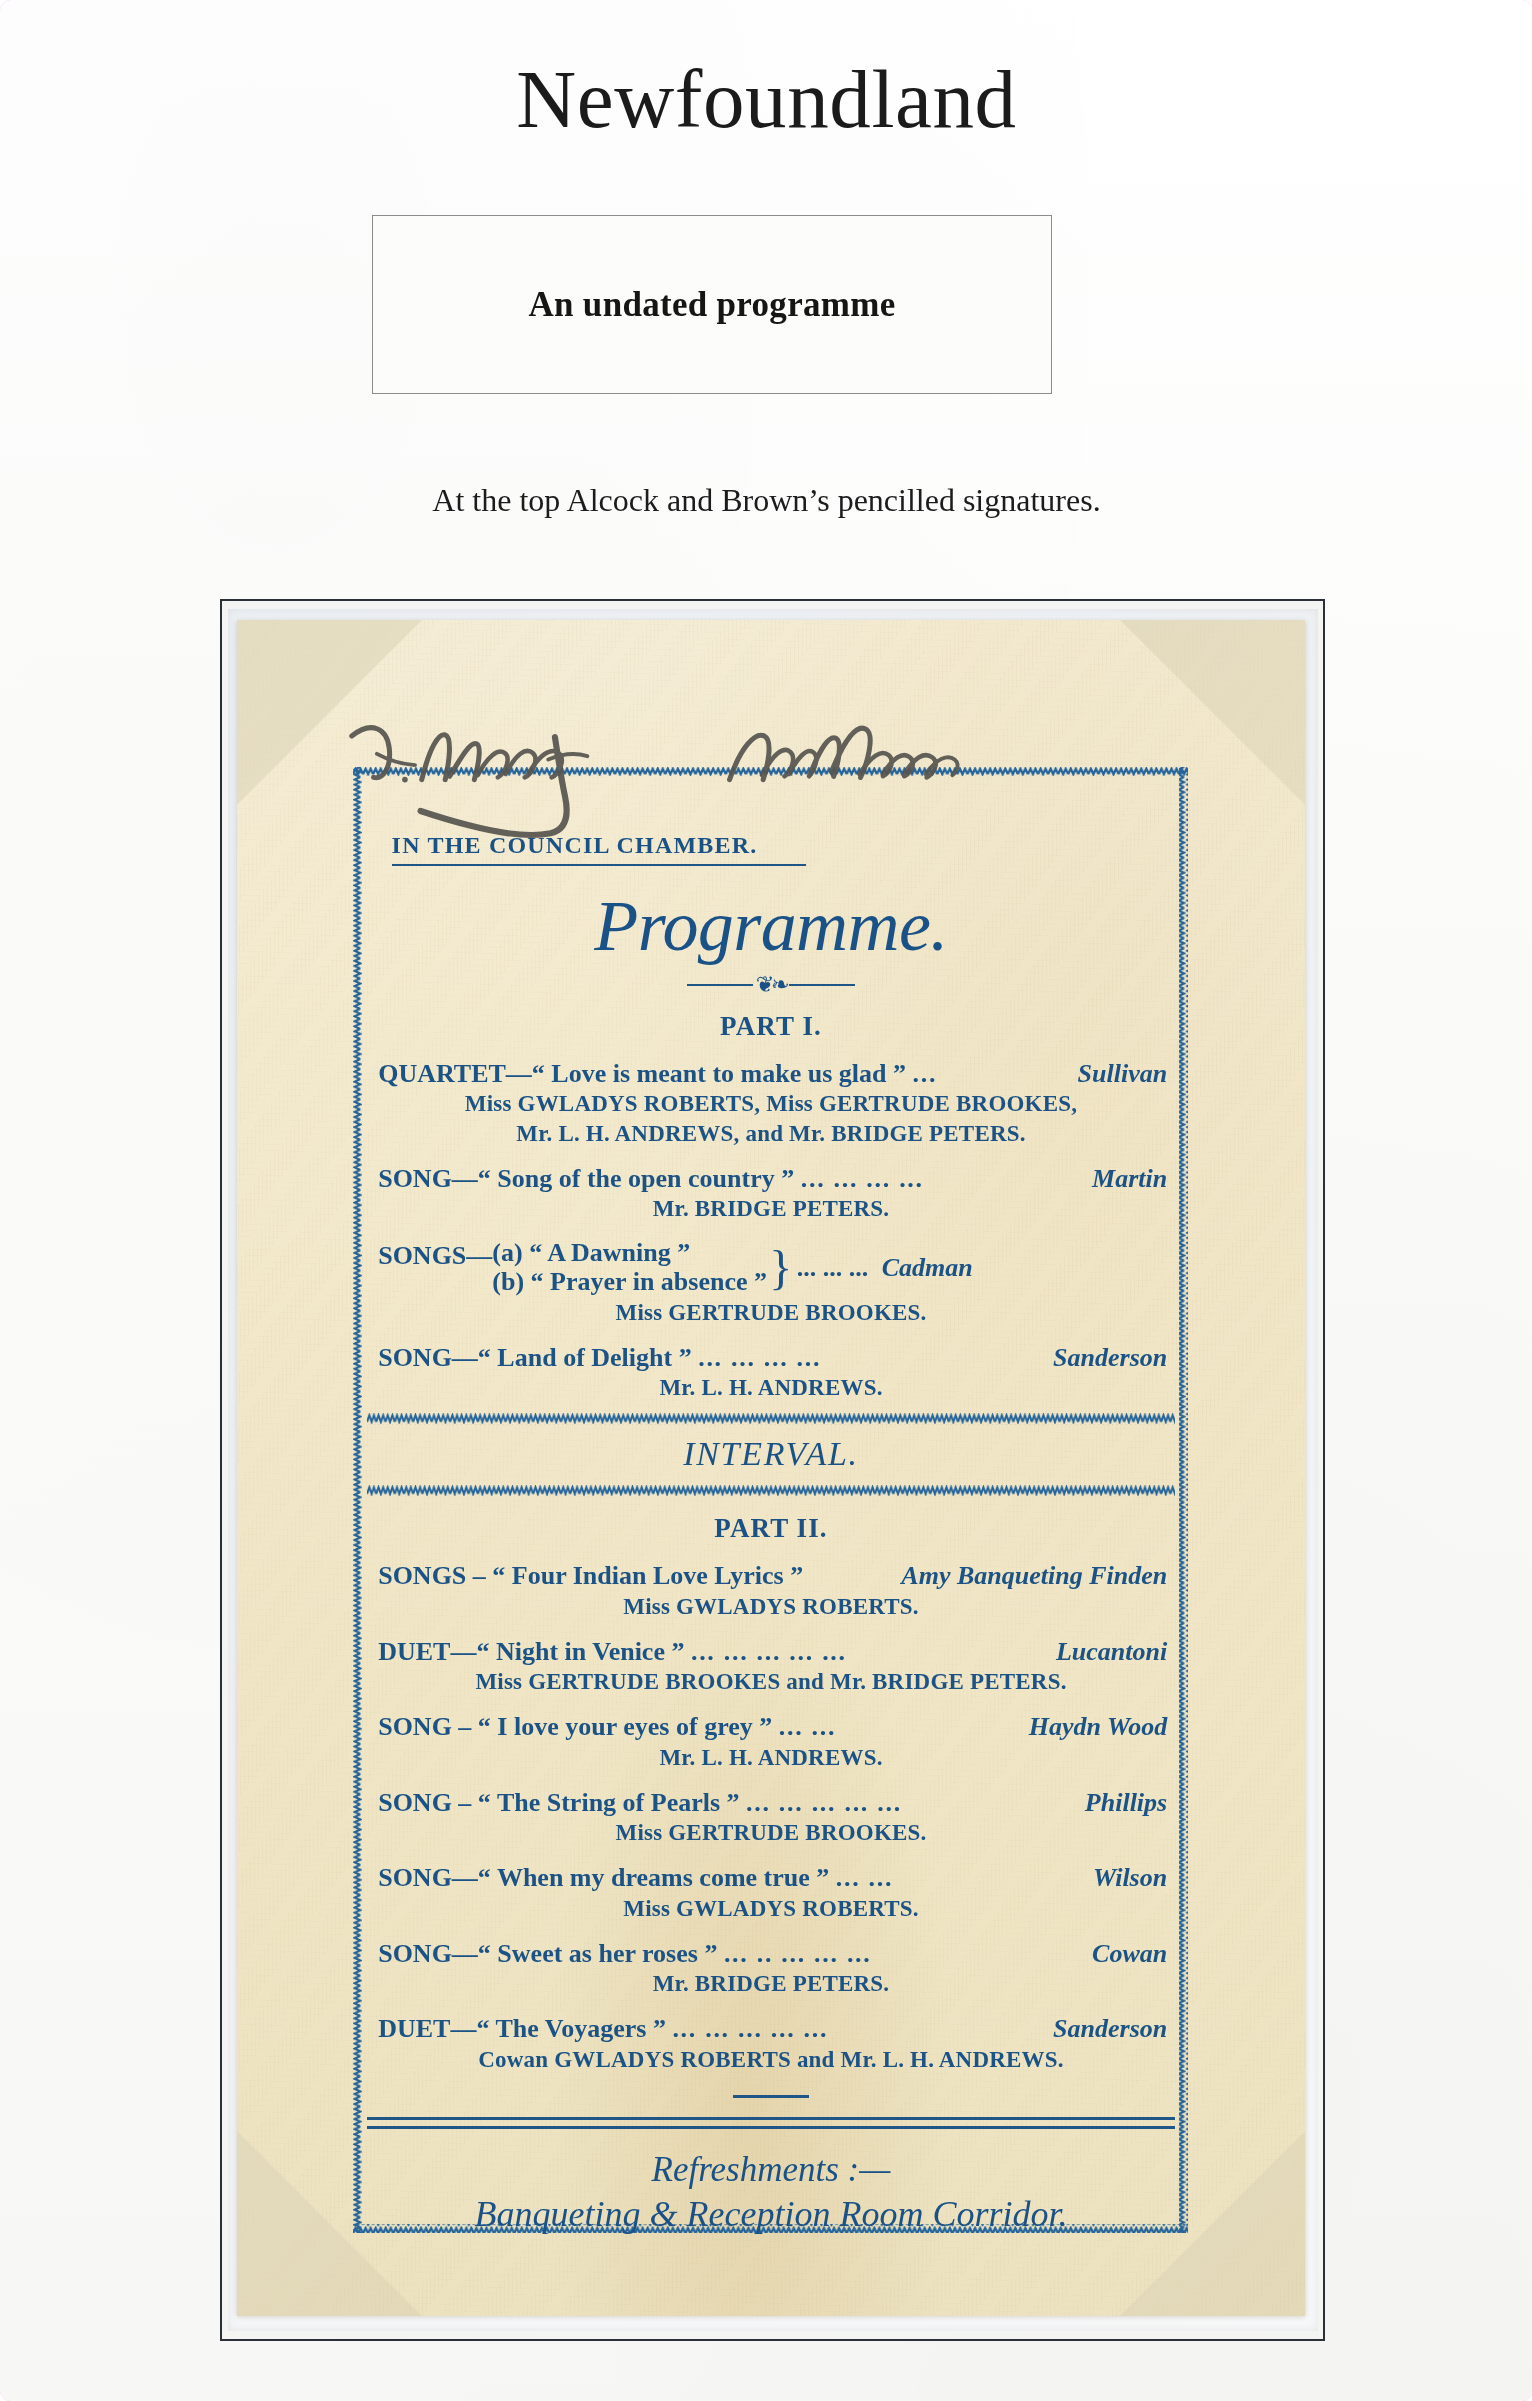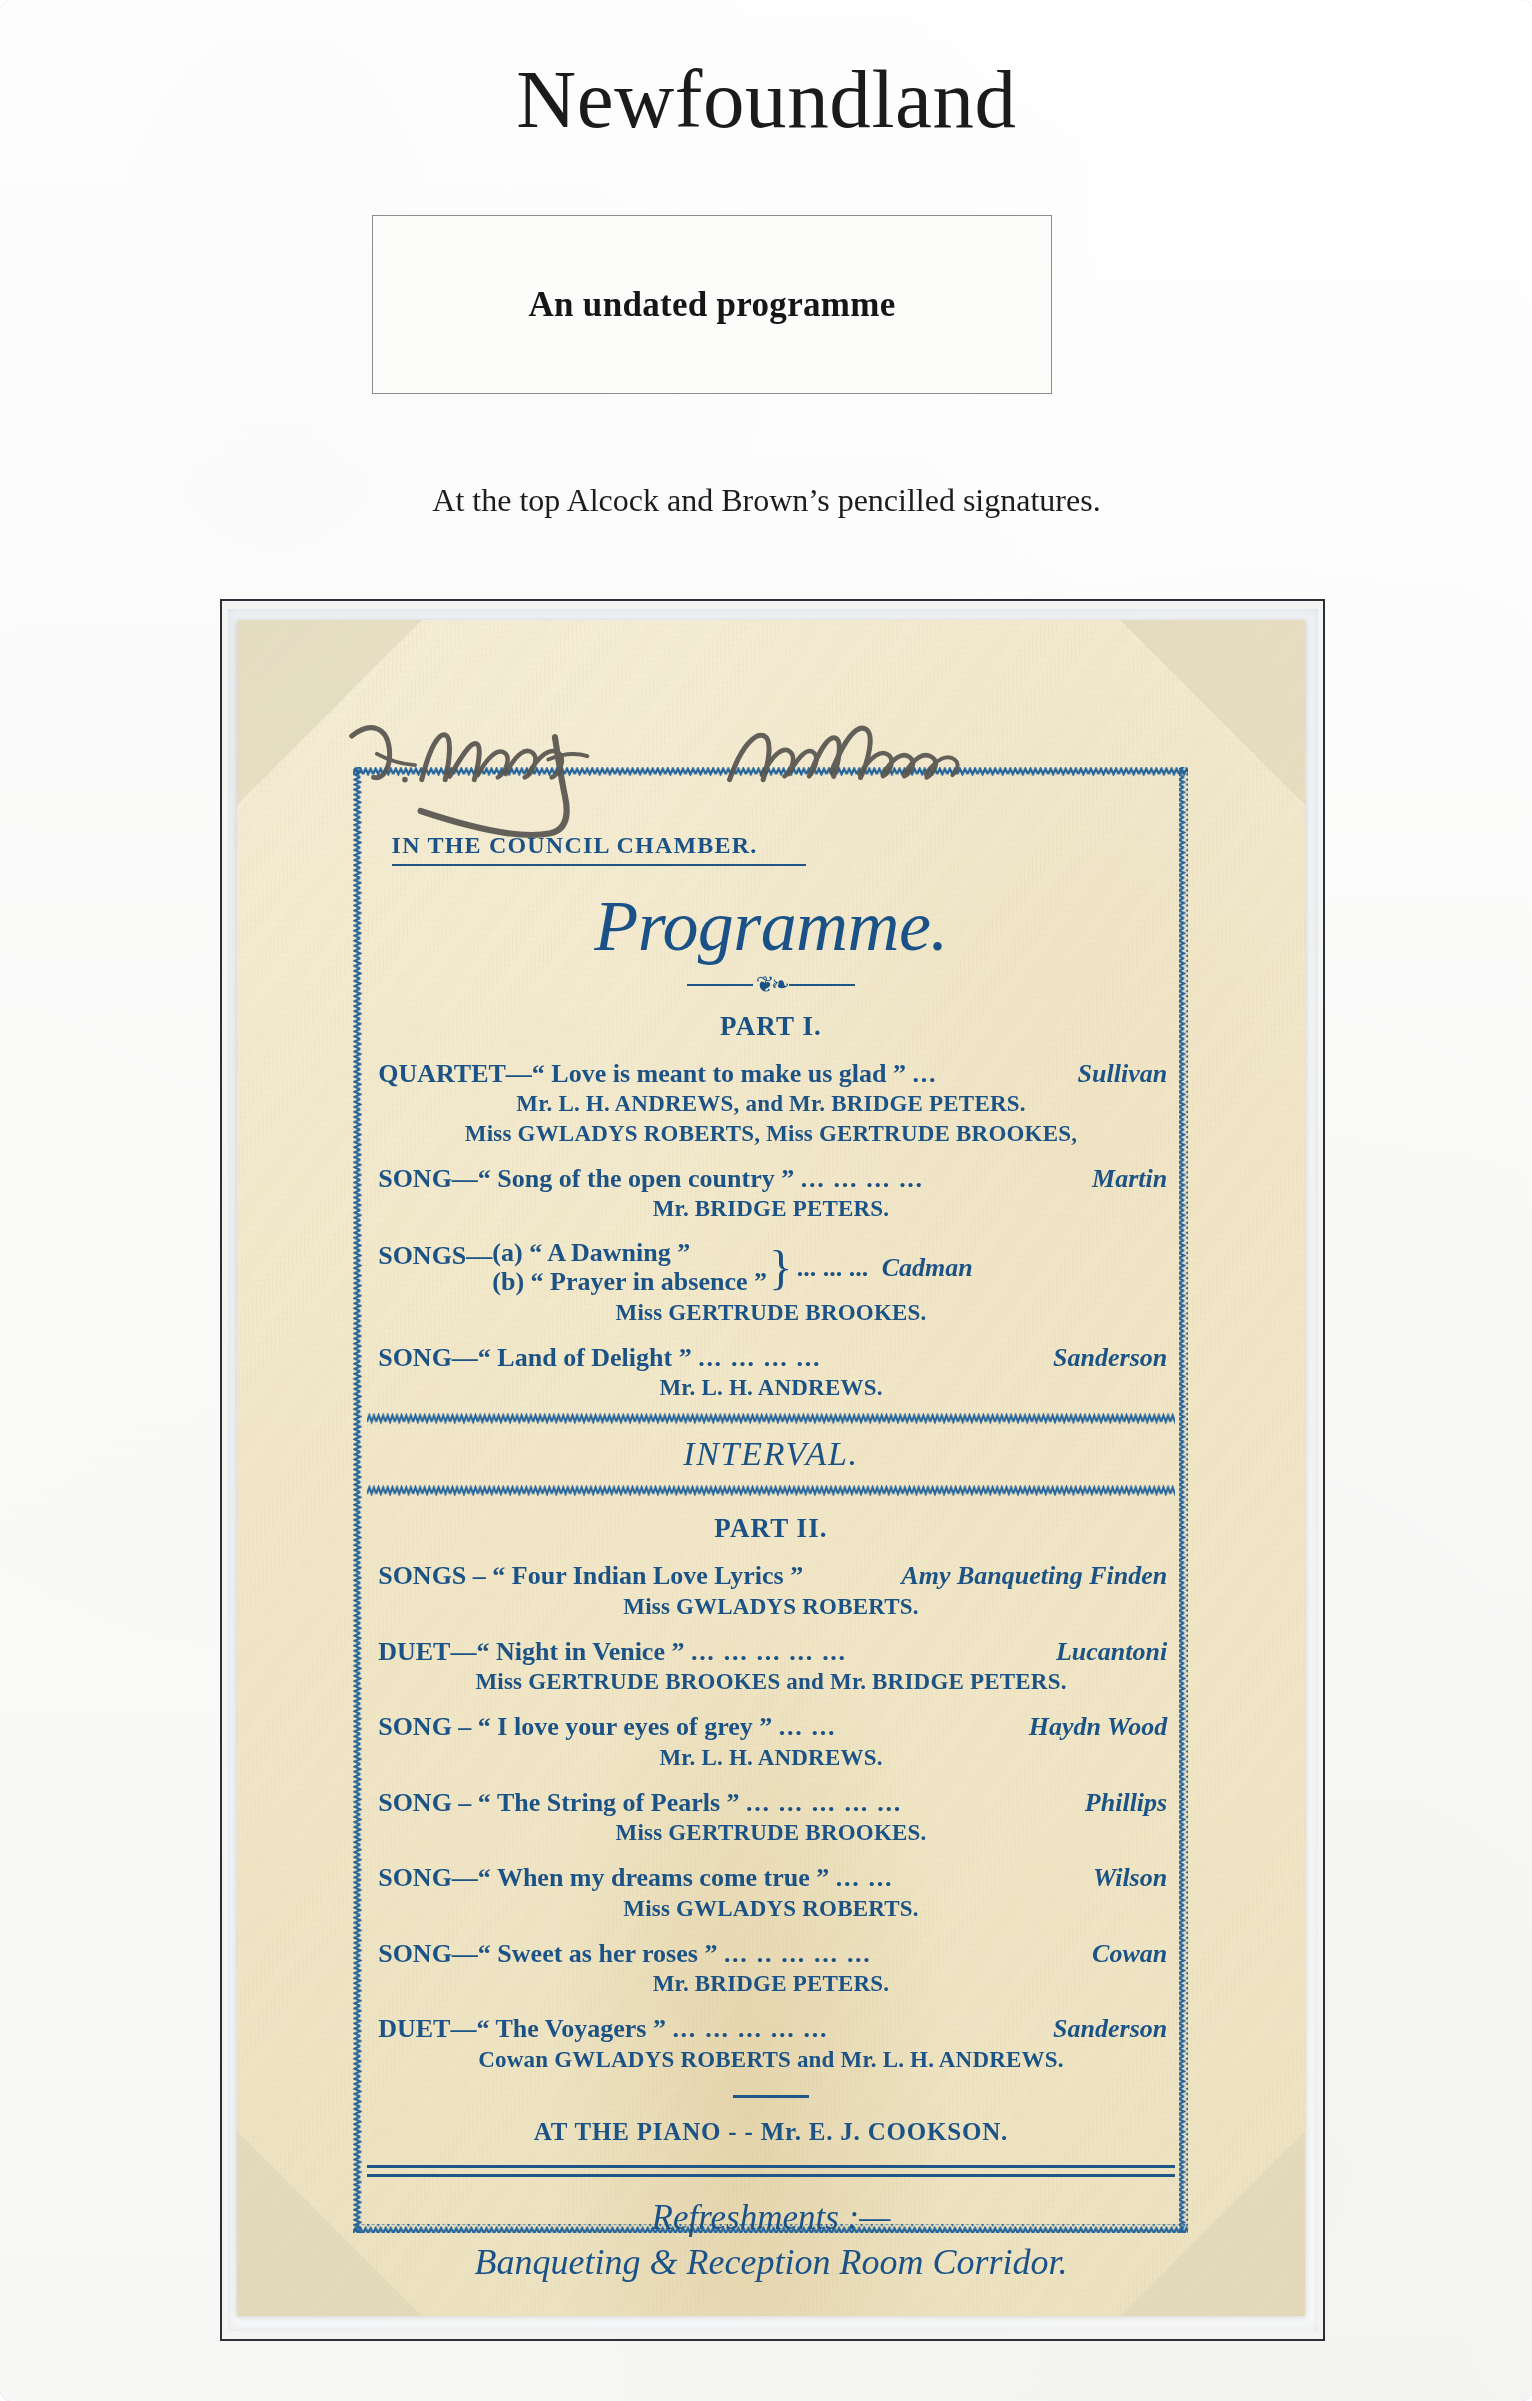--- a/index.html
+++ b/index.html
@@ -419,22 +419,22 @@
 
       <div class="part-head">PART  I.</div>
 
       <div class="item">
         <div class="line">
           <span class="composer">Sullivan</span>
           <span>QUARTET—“ Love is meant to make us glad ”</span>
           <span class="dots">...</span>
         </div>
         <div class="clear"></div>
+        <div class="perf">Miss GWLADYS ROBERTS, Miss GERTRUDE BROOKES,</div>
         <div class="perf">Mr. L. H. ANDREWS, and Mr. BRIDGE PETERS.</div>
-        <div class="perf">Miss GWLADYS ROBERTS, Miss GERTRUDE BROOKES,</div>
       </div>
 
       <div class="item">
         <div class="line">
           <span class="composer">Martin</span>
           <span>SONG—“ Song of the open country ”</span>
           <span class="dots">...   ...   ...   ...</span>
         </div>
         <div class="clear"></div>
         <div class="perf">Mr. BRIDGE PETERS.</div>
@@ -550,21 +550,20 @@
           <span class="composer">Sanderson</span>
           <span>DUET—“ The Voyagers ”</span>
           <span class="dots">...   ...   ...   ...   ...</span>
         </div>
         <div class="clear"></div>
         <div class="perf">Cowan GWLADYS ROBERTS and Mr. L. H. ANDREWS.</div>
       </div>
 
       <div class="short-rule"></div>
 
-      <div class="piano">AT THE PIANO  -  -   Mr. E. J. COOKSON.</div>
 
       <div class="double-rule"></div>
 
       <div class="refresh">
         <div>Refreshments :—</div>
         <div class="venue-line">Banqueting &amp; Reception Room Corridor.</div>
       </div>
 
     </div>
   </div>

